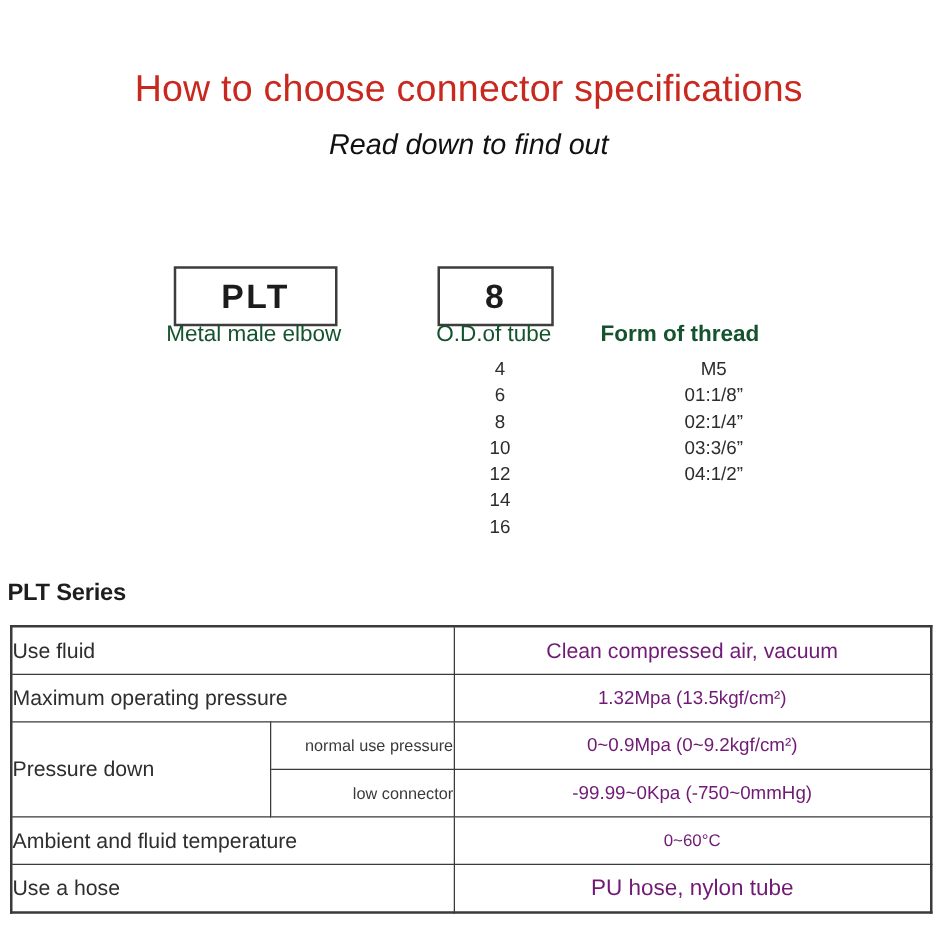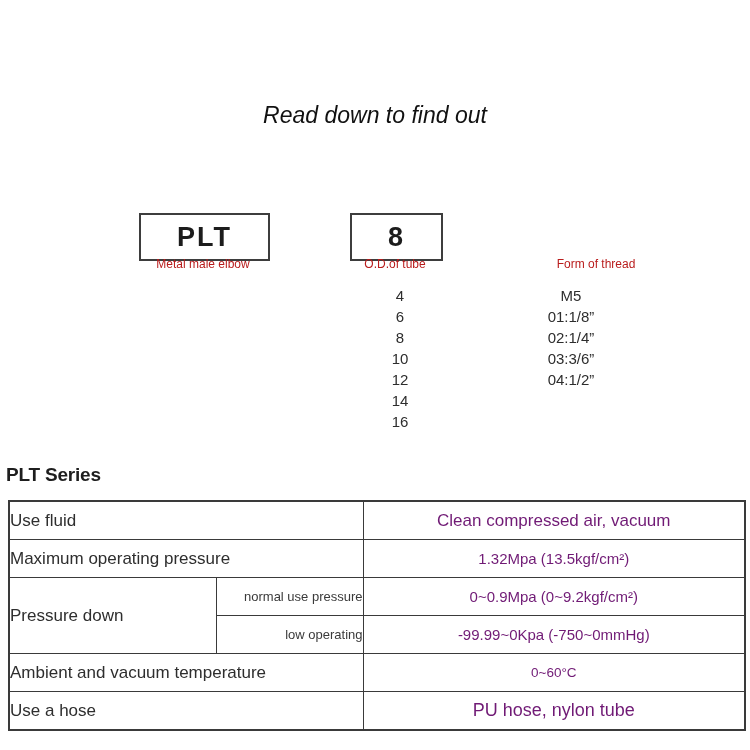--- a/index.html
+++ b/index.html
@@ -13,22 +13,22 @@
             font-size:23px;color:#111;font-style:italic;}
 
   
   .box{position:absolute;top:200px;height:44px;border:2px solid #3d3d3d;background:#fff;
        display:flex;align-items:center;justify-content:center;
        font-weight:700;font-size:27px;letter-spacing:2px;color:#1c1c1c;margin-top:13px;}
   .box-plt{left:139px;width:127px;}
   .box-od{left:350px;width:89px;}
   .box-thread{left:523px;width:90px;}
   .box-label{position:absolute;top:257px;transform:translateX(-50%);
-             font-size:12px;color:#b91c1c;white-space:nowrap;text-align:center;}
-  .bl-1{left:203px;}.bl-2{left:395px;}.bl-3{left:596px;}
+             font-size:18px;color:#14532d;white-space:nowrap;text-align:center;}
+  .bl-1{left:203px;}.bl-2{left:395px;}.bl-3{left:544px;font-weight:bold;}
 
   
   .opt-list{position:absolute;top:285px;transform:translateX(-50%);
             text-align:center;font-size:15px;line-height:21px;color:#2d2d2d;}
   .ol-tube{left:400px;}
   .ol-thread{left:571px;}
 
   
   .series-heading{position:absolute;left:6px;top:464px;font-size:19px;
                   font-weight:700;color:#1e1e1e;letter-spacing:-.2px;}
@@ -46,20 +46,21 @@
   .v-lg{font-size:17px;}
   .v-md{font-size:15px;}
   .v-sm{font-size:13.5px;}
   .v-xl{font-size:18px;}
 </style>
 </head>
 <body>
 
 <div class="page">
 
+  <div class="title" style="color:#c9281e;">How to choose connector specifications</div>
   <div class="subtitle">Read down to find out</div>
 
   <div class="box box-plt">PLT</div>
   <div class="box box-od">8</div>
 
   <div class="box-label bl-1">Metal male elbow</div>
   <div class="box-label bl-2">O.D.of tube</div>
   <div class="box-label bl-3">Form of thread</div>
 
   <div class="opt-list ol-tube">
@@ -96,25 +97,25 @@
     <tr>
       <td class="lab" colspan="2">Maximum operating pressure</td>
       <td class="val v-md">1.32Mpa (13.5kgf/cm²)</td>
     </tr>
     <tr>
       <td class="lab" rowspan="2">Pressure down</td>
       <td class="sublab shade">normal use pressure</td>
       <td class="val v-md shade">0~0.9Mpa (0~9.2kgf/cm²)</td>
     </tr>
     <tr>
-      <td class="sublab">low operating</td>
+      <td class="sublab">low connector</td>
       <td class="val v-md">-99.99~0Kpa (-750~0mmHg)</td>
     </tr>
     <tr>
-      <td class="lab shade" colspan="2">Ambient and vacuum temperature</td>
+      <td class="lab shade" colspan="2">Ambient and fluid temperature</td>
       <td class="val v-sm shade">0~60°C</td>
     </tr>
     <tr>
       <td class="lab" colspan="2">Use a hose</td>
       <td class="val v-xl">PU hose, nylon tube</td>
     </tr>
   </tbody>
     </table>
 
 </div>

